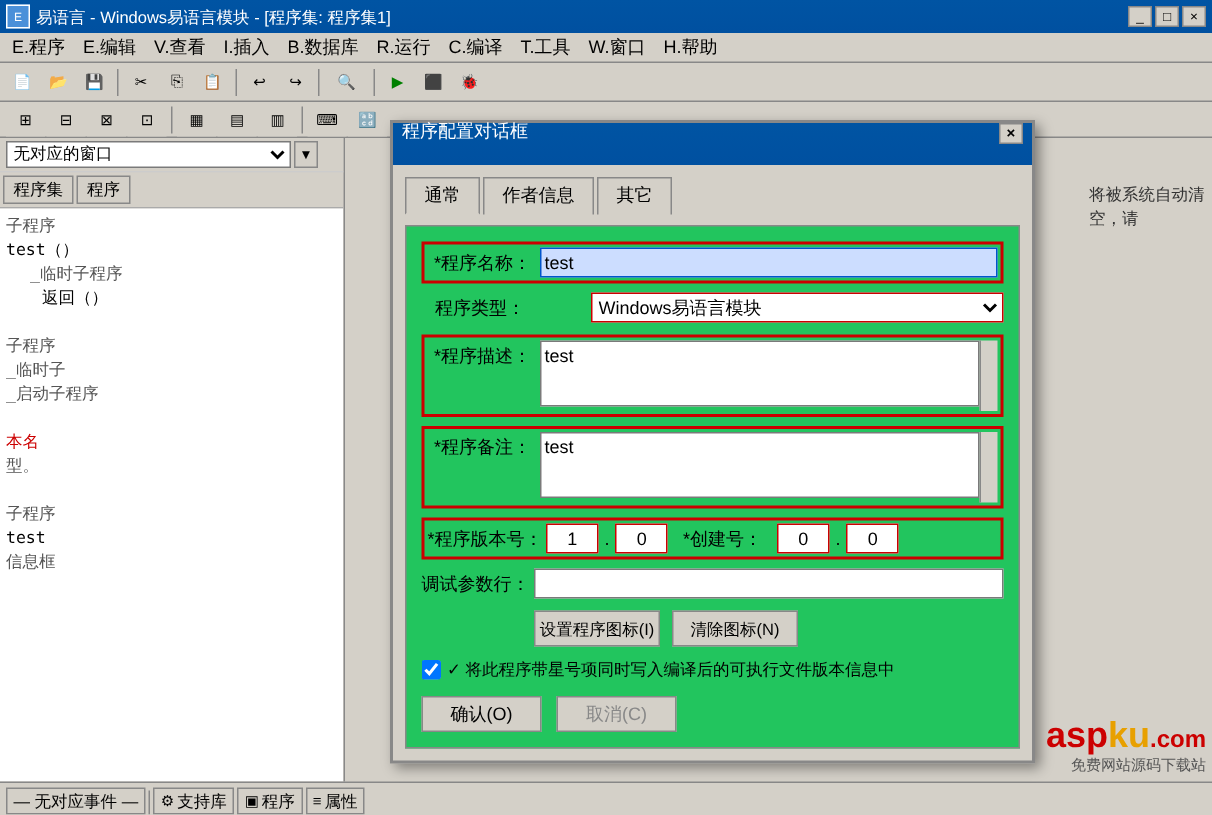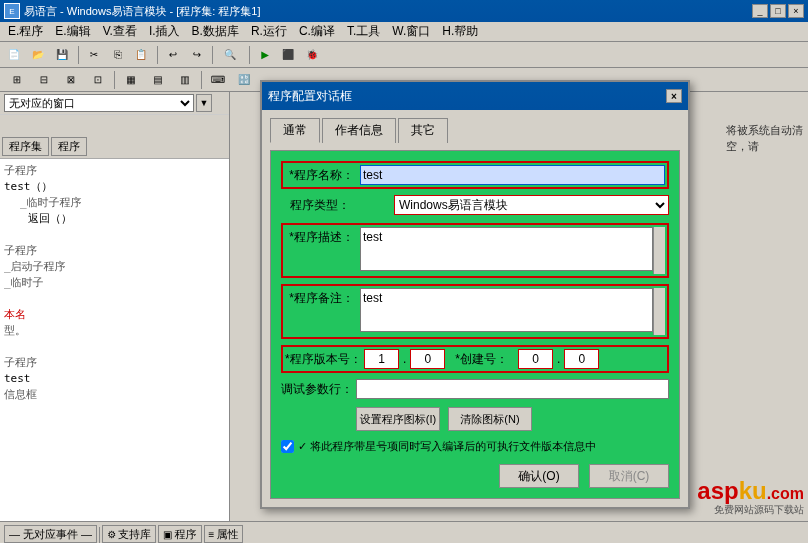--- a/index.html
+++ b/index.html
@@ -244,21 +244,21 @@
       left: 260px;
       width: 430px;
       background: #d4d0c8;
       border: 2px solid #888;
       box-shadow: 3px 3px 8px rgba(0,0,0,0.4);
     }
     .dialog-title-bar {
       background: linear-gradient(to bottom, #0054a3, #0050a0);
       height: 22px;
       display: flex;
-      align-items: center;
+      align-items: flex-end;
       padding: 14px 6px;
       color: white;
       font-size: 12px;
     }
     .dialog-title-text {
       flex: 1;
     }
     .dialog-close-btn {
       width: 16px;
       height: 14px;
@@ -402,21 +402,21 @@
       margin-bottom: 10px;
       font-size: 11px;
     }
     .checkbox-row input {
       margin-right: 4px;
     }
 
     
     .button-row {
       display: flex;
-      justify-content: flex-end;
+      justify-content: flex-start;
       gap: 10px;
     }
     .dialog-btn {
       width: 80px;
       height: 24px;
       background: #d4d0c8;
       border: 1px solid #888;
       font-size: 12px;
       font-family: 'SimSun', sans-serif;
       cursor: pointer;
@@ -514,35 +514,35 @@
   <div class="main-content" style="height: 430px;">
 
     <div class="left-panel">
       <div class="left-panel-header">
         <select class="left-panel-select">
           <option>无对应的窗口</option>
         </select>
         <div class="left-panel-arrow">▼</div>
       </div>
 
-      <div style="display:flex; flex-direction:column; flex:1; overflow:hidden;margin-top:20px;">
+      <div style="display:flex; flex-direction:column; flex:1; overflow:hidden;">
         <div style="display:flex; gap:2px; padding:2px; background:#d4d0c8; border-bottom:1px solid #aaa;">
           <div style="background:#d4d0c8; border:1px solid #888; padding:1px 6px; font-size:11px; cursor:pointer;">程序集</div>
           <div style="background:#d4d0c8; border:1px solid #888; padding:1px 6px; font-size:11px; cursor:pointer;">程序</div>
         </div>
 
         <div class="code-area">
           <div class="code-line" style="color:#555;">子程序</div>
           <div class="code-line">test（）</div>
           <div class="code-line" style="padding-left:16px; color:#555;">_临时子程序</div>
           <div class="code-line" style="padding-left:24px;">返回（）</div>
           <br>
           <div class="code-line" style="color:#555;">子程序</div>
+          <div class="code-line" style="color:#555;">_临时子</div>
           <div class="code-line" style="color:#555;">_启动子程序</div>
-          <div class="code-line" style="color:#555;">_临时子</div>
           <br>
           <div class="code-line code-red">本名</div>
           <div class="code-line" style="color:#555;">型。</div>
           <br>
           <div class="code-line" style="color:#555;">子程序</div>
           <div class="code-line">test</div>
           <div class="code-line" style="color:#555;">信息框</div>
         </div>
       </div>
     </div>

